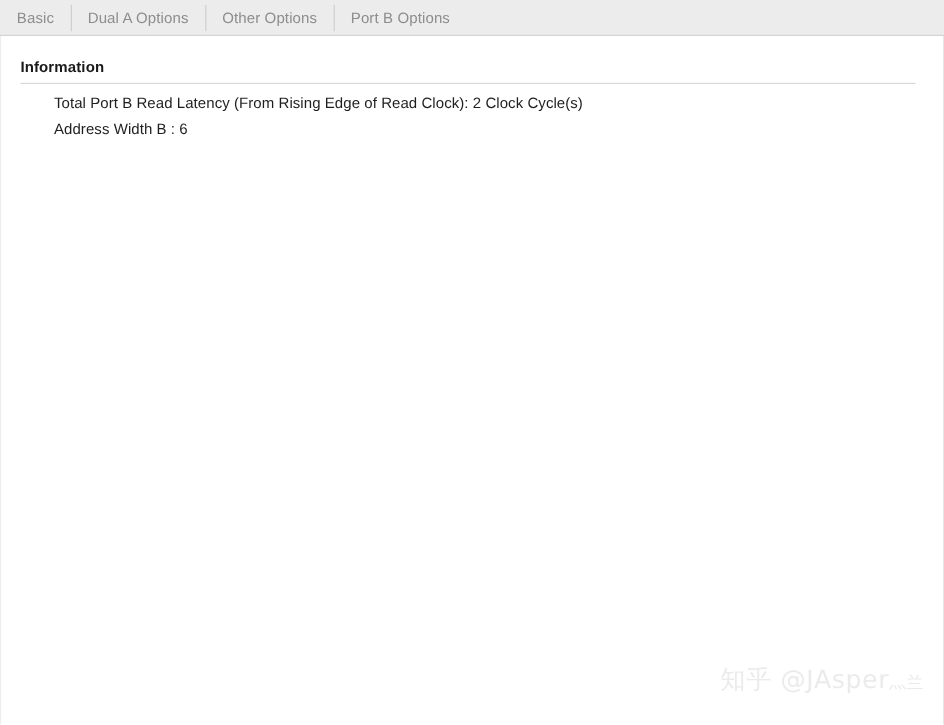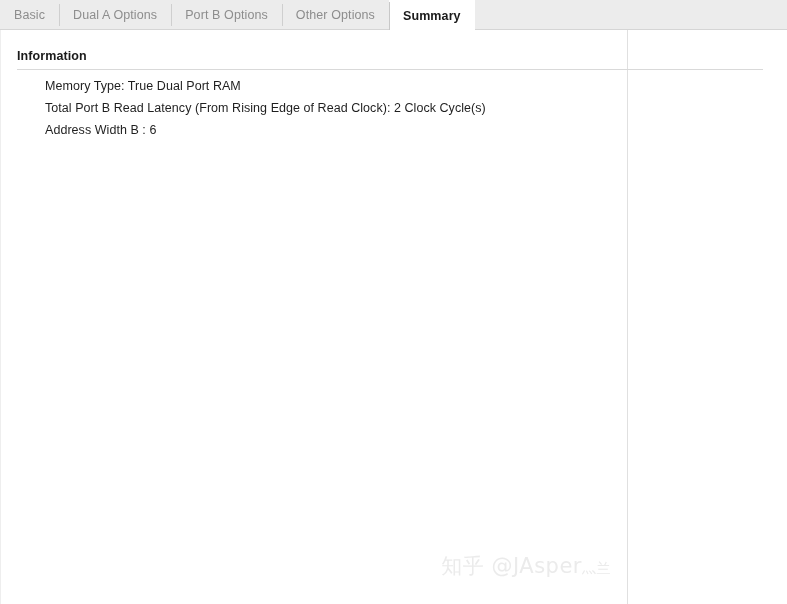--- a/index.html
+++ b/index.html
@@ -83,21 +83,21 @@
     bottom: 0;
     width: 1px;
     background: #c8c8c8;
   }
 
   
   #content-panel {
     position: absolute;
     left: 0;
     top: 30px;
-    width: 628px;
+    width: 787px;
     height: 574px;
     background: #ffffff;
     box-sizing: border-box;
     border-left: 1px solid #eeeeee;
     border-right: 1px solid #e0e0e0;
   }
 
   #section-header {
     position: absolute;
     left: 16px;
@@ -157,38 +157,34 @@
 
   <div id="tab-strip">
     <div class="tab-list">
       <div class="tab">
         <span>Basic</span>
       </div>
       <div class="tab">
         <span>Dual A Options</span>
       </div>
       <div class="tab">
-        <span>Port B Options</span>
+        <span>Other Options</span>
       </div>
       <div class="tab">
-        <span>Other Options</span>
-      </div>
-      <div class="tab active">
-        <span>Summary</span>
+        <span>Port B Options</span>
       </div>
     </div>
   </div>
 
   <div id="content-panel">
 
     <div id="section-header">Information</div>
     <div id="section-rule"></div>
 
     <div id="info-list">
-      <div class="info-line">Memory Type: True Dual Port RAM</div>
       <div class="info-line">Total Port B Read Latency (From Rising Edge of Read Clock): 2 Clock Cycle(s)</div>
       <div class="info-line">Address Width B : 6</div>
     </div>
 
     <div id="watermark">
       <span>知乎 @JAsper</span><span class="wm-small">灬兰</span>
     </div>
 
   </div>
 

